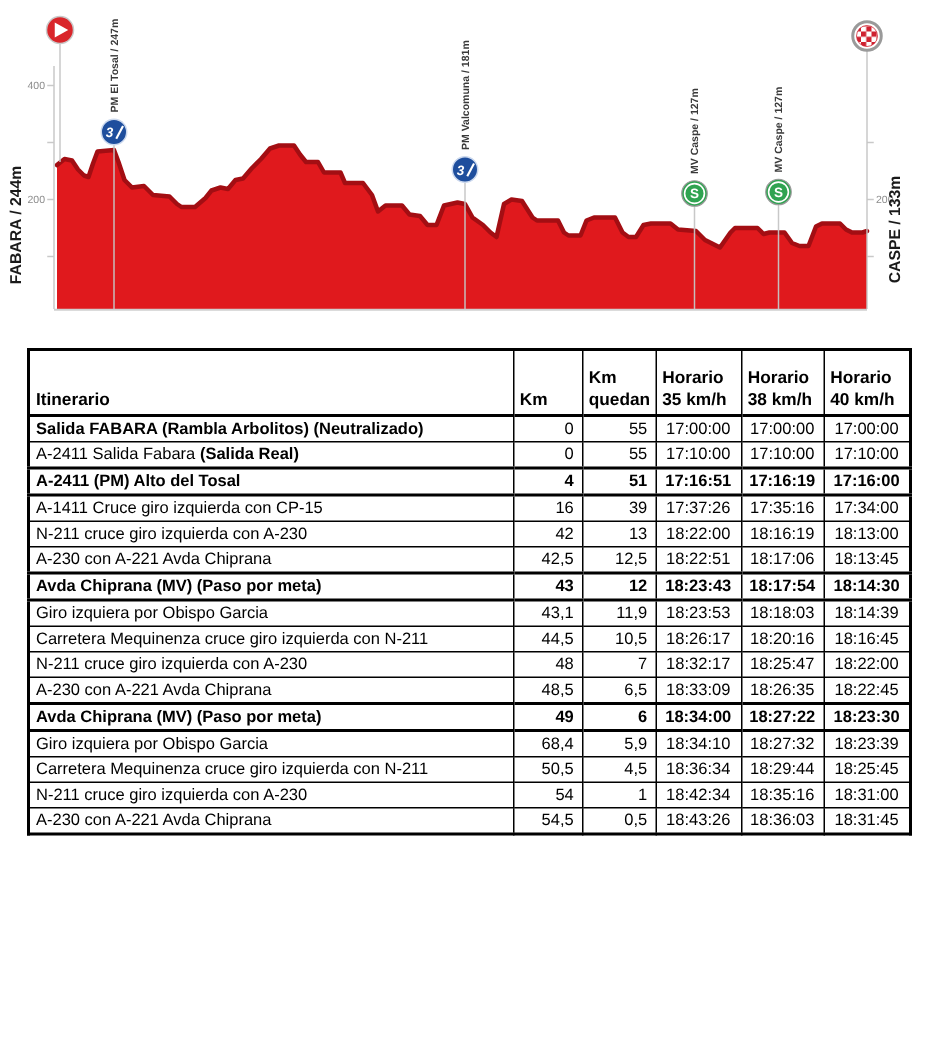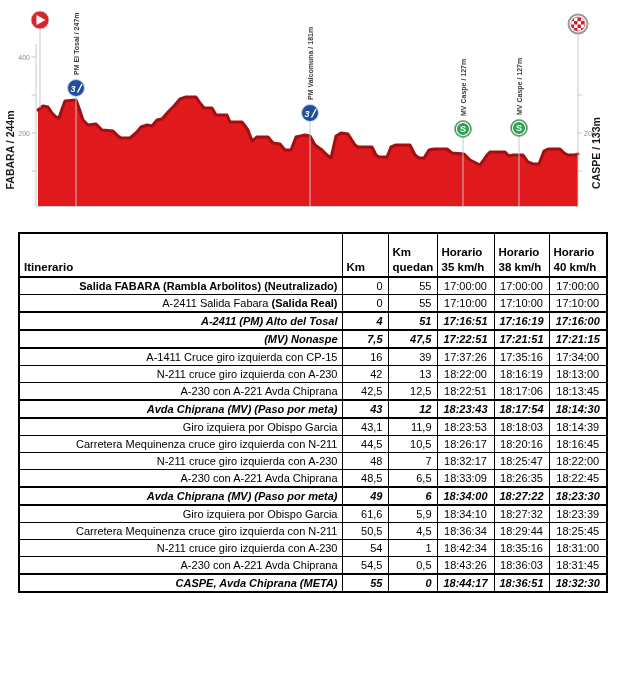--- a/index.html
+++ b/index.html
@@ -5,24 +5,24 @@
   html,body{margin:0;padding:0;background:#fff;}
   body{width:621px;height:700px;overflow:hidden;font-family:"Liberation Sans",sans-serif;}
   #profile-svg{display:block;font-family:"Liberation Sans",sans-serif;}
   table{border-collapse:collapse;width:590px;margin:6px 0 0 18px;table-layout:fixed;
         font-family:"Liberation Sans",sans-serif;font-size:11px;color:#000;
         border:2px solid #000;}
   th,td{border:1px solid #000;overflow:hidden;white-space:nowrap;}
   th{font-weight:bold;text-align:left;vertical-align:bottom;padding:2px 3px 2px 4px;
      height:38px;font-size:11.5px;white-space:normal;line-height:1.25;border-bottom:2px solid #000;margin-left:28px;}
   td{height:16px;padding:0 4px;}
-  td.it{text-align:right;}
+  td.it{text-align:left;}
   td.num{text-align:right;padding-right:5px;}
   td.time{text-align:center;padding:0 2px;}
-  tr.section td{border-top:2px solid #000;border-bottom:2px solid #000;font-weight:bold;font-style:italic;}
+  tr.section td{border-top:2px solid #000;border-bottom:2px solid #000;font-weight:bold;}
 </style>
 </head>
 <body>
 
 <svg id="profile-svg" width="621" height="226" viewBox="0 0 621 226">
   <defs>
     <pattern id="chk" width="7" height="7" patternUnits="userSpaceOnUse">
       <rect width="7" height="7" fill="#ffffff"></rect>
       <rect width="3.5" height="3.5" fill="#cf2130"></rect>
       <rect x="3.5" y="3.5" width="3.5" height="3.5" fill="#cf2130"></rect>
@@ -111,28 +111,20 @@
         <td class="time">17:10:00</td>
       </tr>
       <tr class="section">
         <td class="it"><b>A-2411 (PM) Alto del Tosal</b></td>
         <td class="num">4</td>
         <td class="num">51</td>
         <td class="time">17:16:51</td>
         <td class="time">17:16:19</td>
         <td class="time">17:16:00</td>
       </tr>
-      <tr class="section">
-        <td class="it"><b>(MV) Nonaspe</b></td>
-        <td class="num">7,5</td>
-        <td class="num">47,5</td>
-        <td class="time">17:22:51</td>
-        <td class="time">17:21:51</td>
-        <td class="time">17:21:15</td>
-      </tr>
       <tr>
         <td class="it">A-1411 Cruce giro izquierda con CP-15</td>
         <td class="num">16</td>
         <td class="num">39</td>
         <td class="time">17:37:26</td>
         <td class="time">17:35:16</td>
         <td class="time">17:34:00</td>
       </tr>
       <tr>
         <td class="it">N-211 cruce giro izquierda con A-230</td>
@@ -193,21 +185,21 @@
       <tr class="section">
         <td class="it"><b>Avda Chiprana  (MV) (Paso por meta)</b></td>
         <td class="num">49</td>
         <td class="num">6</td>
         <td class="time">18:34:00</td>
         <td class="time">18:27:22</td>
         <td class="time">18:23:30</td>
       </tr>
       <tr>
         <td class="it">Giro izquiera por Obispo Garcia</td>
-        <td class="num">61,6</td>
+        <td class="num">68,4</td>
         <td class="num">5,9</td>
         <td class="time">18:34:10</td>
         <td class="time">18:27:32</td>
         <td class="time">18:23:39</td>
       </tr>
       <tr>
         <td class="it">Carretera Mequinenza cruce giro izquierda con N-211</td>
         <td class="num">50,5</td>
         <td class="num">4,5</td>
         <td class="time">18:36:34</td>
@@ -223,22 +215,14 @@
         <td class="time">18:31:00</td>
       </tr>
       <tr>
         <td class="it">A-230 con A-221 Avda Chiprana</td>
         <td class="num">54,5</td>
         <td class="num">0,5</td>
         <td class="time">18:43:26</td>
         <td class="time">18:36:03</td>
         <td class="time">18:31:45</td>
       </tr>
-      <tr class="section">
-        <td class="it"><b>CASPE, Avda Chiprana  (META)</b></td>
-        <td class="num">55</td>
-        <td class="num">0</td>
-        <td class="time">18:44:17</td>
-        <td class="time">18:36:51</td>
-        <td class="time">18:32:30</td>
-      </tr>
     </tbody>
 </table>
 
 </body></html>

